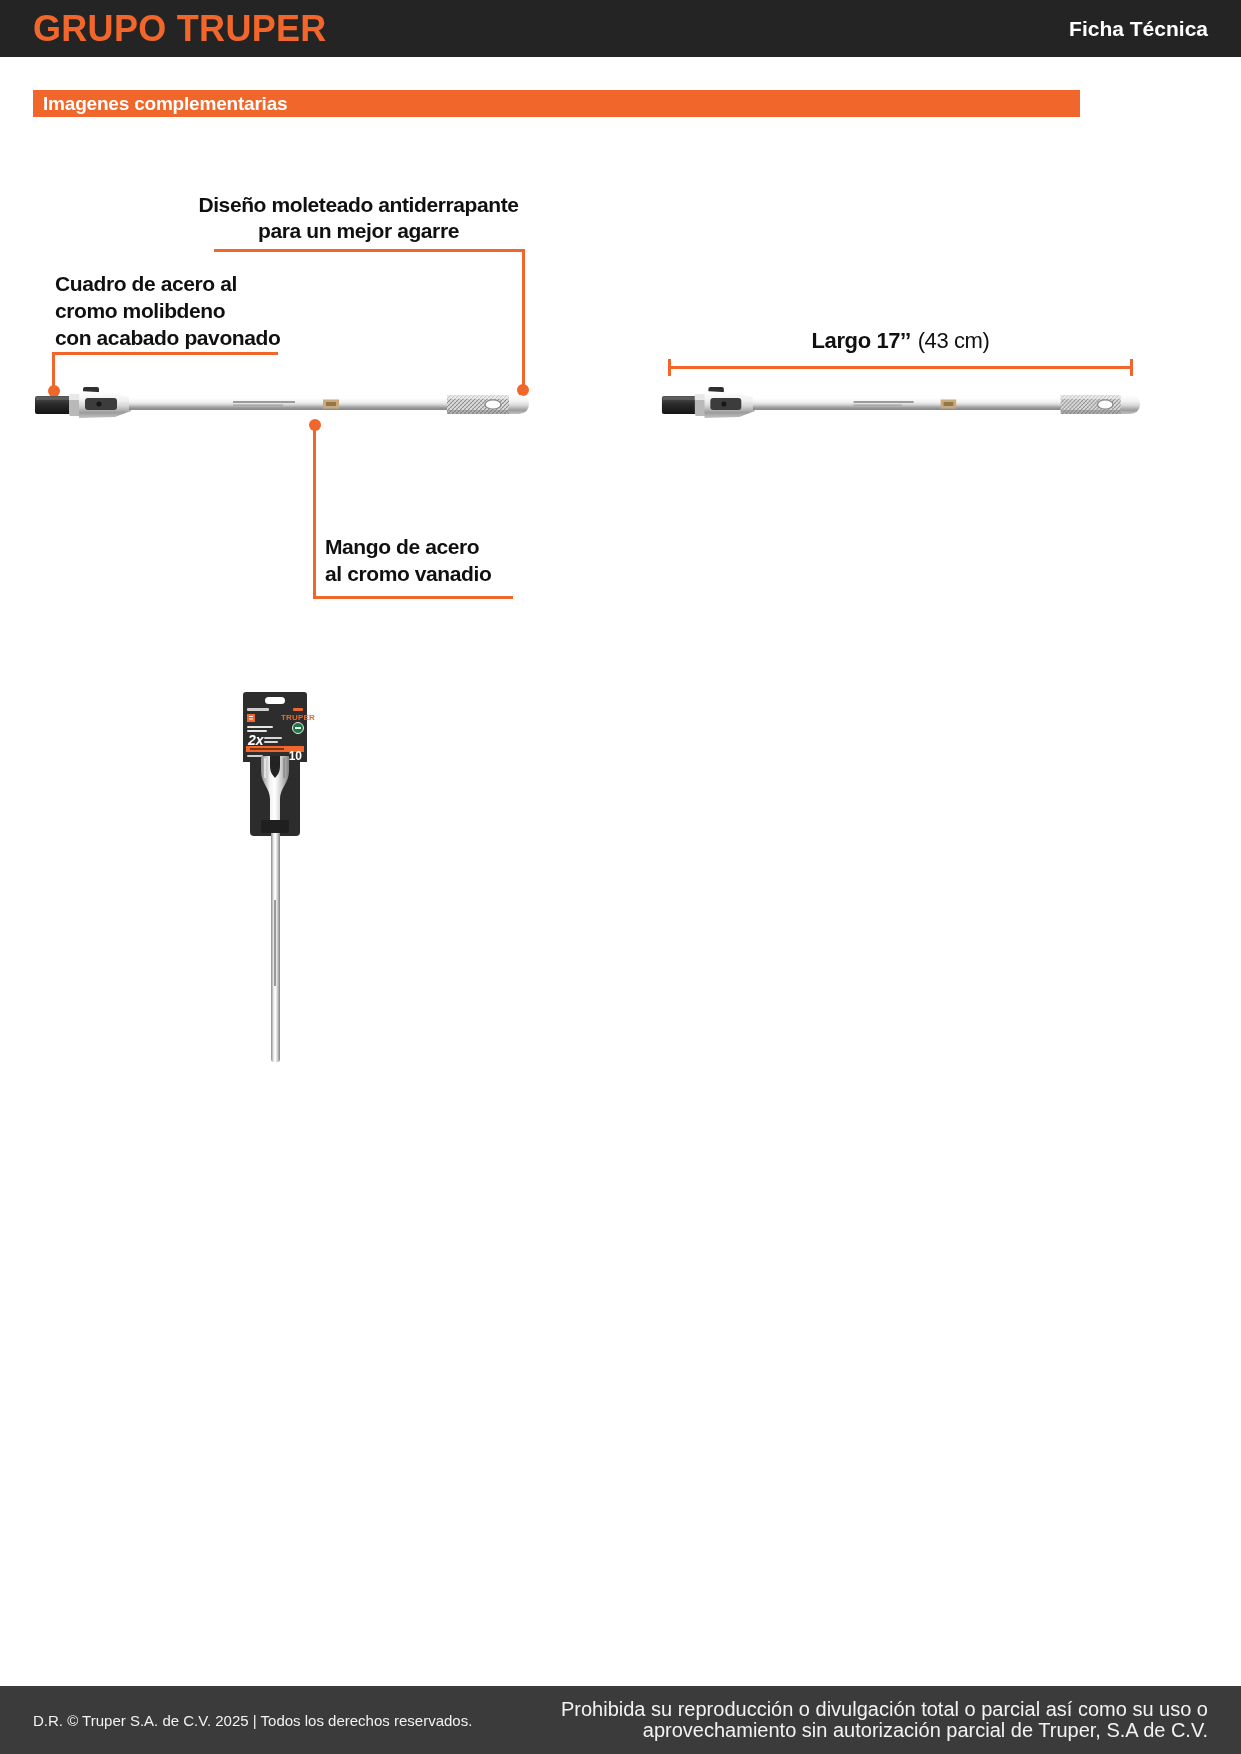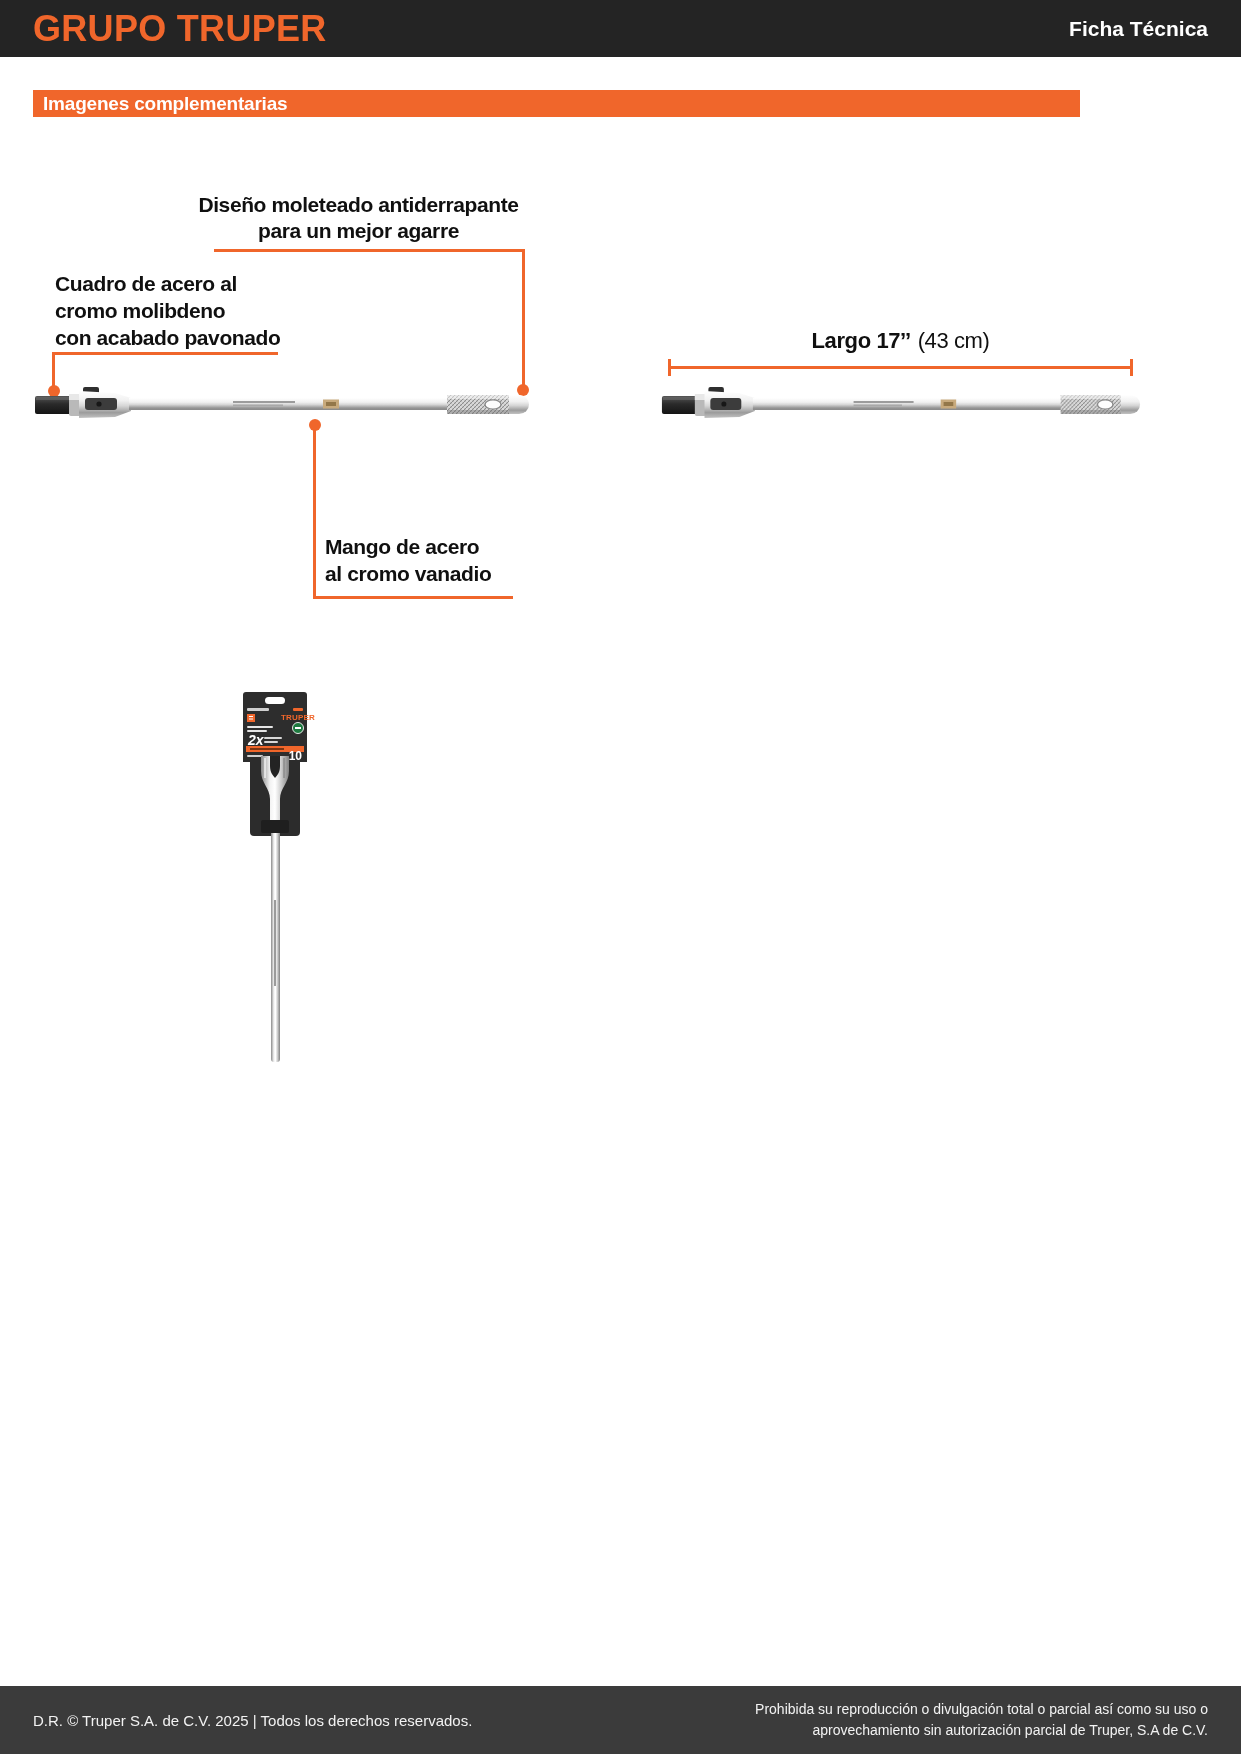--- a/index.html
+++ b/index.html
@@ -100,21 +100,21 @@
   .pk-engrave{position:absolute;left:3px;top:90px;width:2px;height:86px;background:#9b9b9b;}
   .pk-clip{position:absolute;left:18px;top:128px;width:28px;height:13px;background:#1f1f1f;
            border-radius:2px;}
 
   
   .footer{position:absolute;left:0;top:1686px;width:100%;height:68px;
           background:var(--footer-bg,#3B3B3B);}
   .footer-left{position:absolute;left:33px;top:50%;transform:translateY(-50%);
                color:#f2f2f2;font-size:15px;white-space:nowrap;}
   .footer-right{position:absolute;right:33px;top:50%;transform:translateY(-50%);
-                color:#f2f2f2;font-size:14px;text-align:right;line-height:21px;margin-left:16px;}
+                color:#f2f2f2;font-size:20px;text-align:right;line-height:21px;margin-left:16px;}
 </style>
 </head>
 <body>
 
 <svg width="0" height="0" style="position:absolute" aria-hidden="true">
   <defs>
     <linearGradient id="chromeV" x1="0" y1="0" x2="0" y2="1">
       <stop offset="0" stop-color="#ffffff"></stop>
         <stop offset="0.35" stop-color="#f1f1f1"></stop>
       <stop offset="0.55" stop-color="#d6d6d6"></stop>

